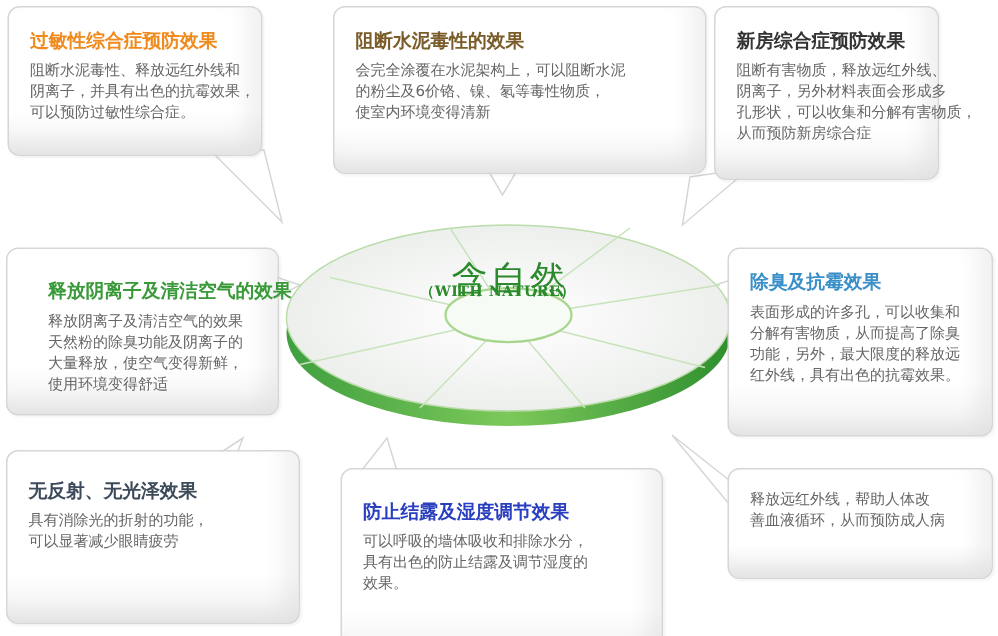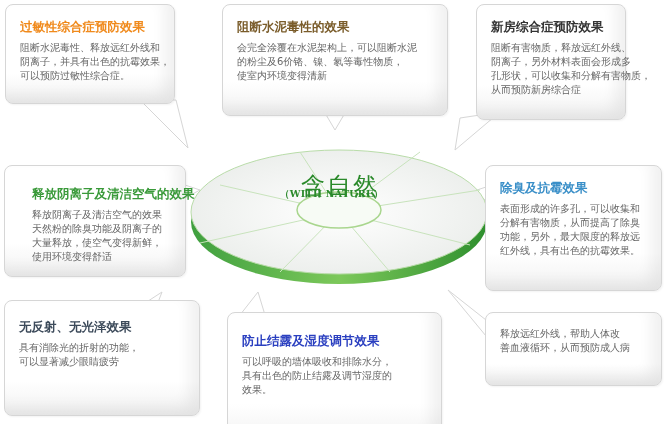--- a/index.html
+++ b/index.html
@@ -81,21 +81,21 @@
 
   <div class="bubble" style="left:5px;top:4px;width:170px;height:100px;">
     <div class="title" style="color:#f08a1c;">过敏性综合症预防效果</div>
     <div class="body">
       <span>阻断水泥毒性、释放远红外线和</span>
       <span>阴离子，并具有出色的抗霉效果，</span>
       <span>可以预防过敏性综合症。</span>
     </div>
   </div>
 
-  <div class="bubble" style="left:222px;top:4px;width:226px;height:112px;">
+  <div class="bubble" style="left:222px;top:4px;width:249px;height:112px;">
     <div class="title" style="color:#7a5c2a;">阻断水泥毒性的效果</div>
     <div class="body">
       <span>会完全涂覆在水泥架构上，可以阻断水泥</span>
       <span>的粉尘及6价铬、镍、氡等毒性物质，</span>
       <span>使室内环境变得清新</span>
     </div>
   </div>
 
   <div class="bubble" style="left:476px;top:4px;width:150px;height:116px;">
     <div class="title" style="color:#333333;">新房综合症预防效果</div>

